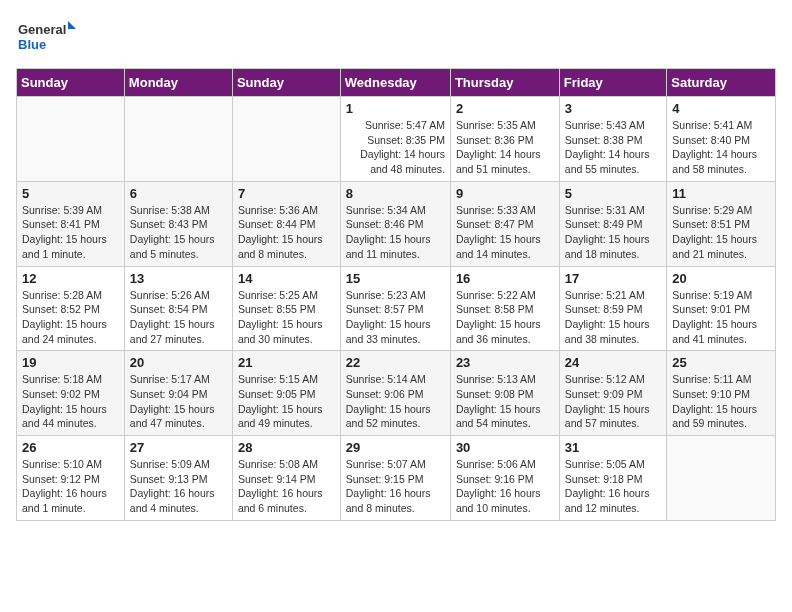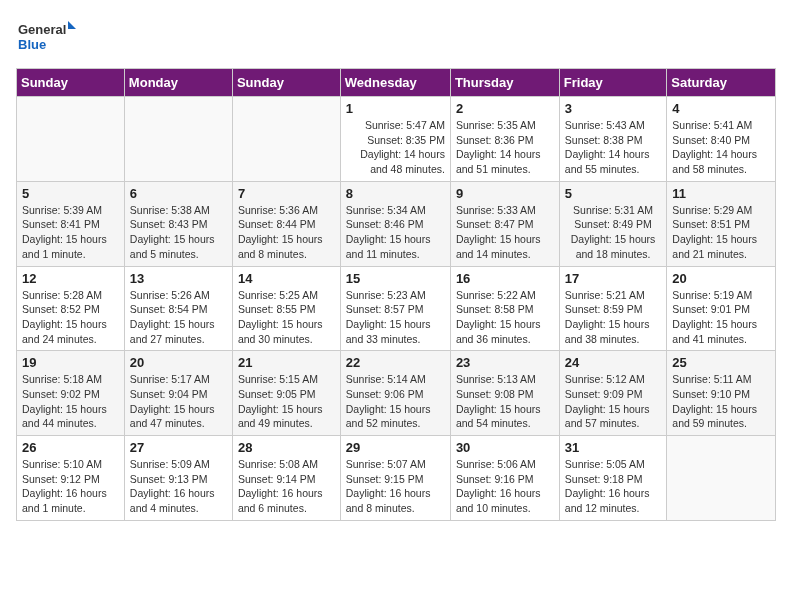--- a/index.html
+++ b/index.html
@@ -168,21 +168,21 @@
         </td>
         <td>
           <span class="day-num">9</span>
           <div class="day-info" style="white-space: pre-line;">Sunrise: 5:33 AM
 Sunset: 8:47 PM
 Daylight: 15 hours
 and 14 minutes.</div>
         </td>
         <td>
           <span class="day-num">5</span>
-          <div class="day-info" style="white-space: pre-line; text-align: center;">Sunrise: 5:31 AM
+          <div class="day-info" style="white-space: pre-line;">Sunrise: 5:31 AM
 Sunset: 8:49 PM
 Daylight: 15 hours
 and 18 minutes.</div>
         </td>
         <td>
           <span class="day-num">11</span>
           <div class="day-info" style="white-space: pre-line;">Sunrise: 5:29 AM
 Sunset: 8:51 PM
 Daylight: 15 hours
 and 21 minutes.</div>

